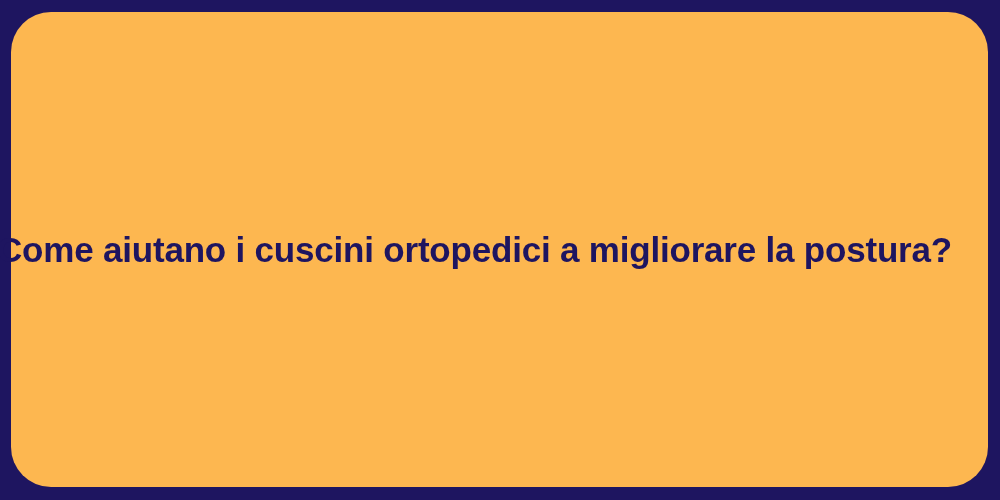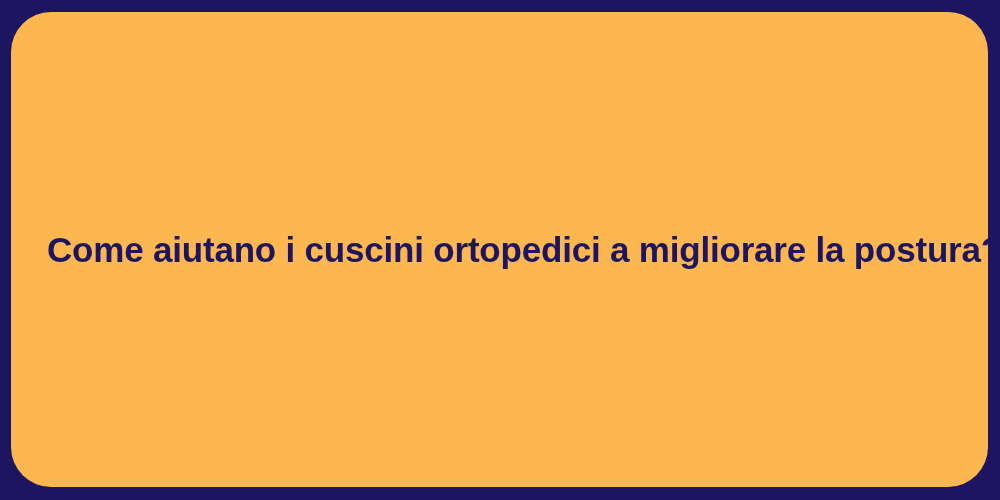--- a/index.html
+++ b/index.html
@@ -24,21 +24,21 @@
 
   
   .card {
     box-sizing: border-box;
     width: 100%;
     height: 100%;
     background: #fdb750;
     border-radius: 40px;
     display: flex;
     align-items: center;
-    justify-content: flex-start;
+    justify-content: flex-end;
     text-align: center;
     padding: 0 36px;
   }
 
   .headline {
     margin: 0;
     color: #1e1560;
     font-family: "Liberation Sans", sans-serif;
     font-size: 35px;
     font-weight: 700;

